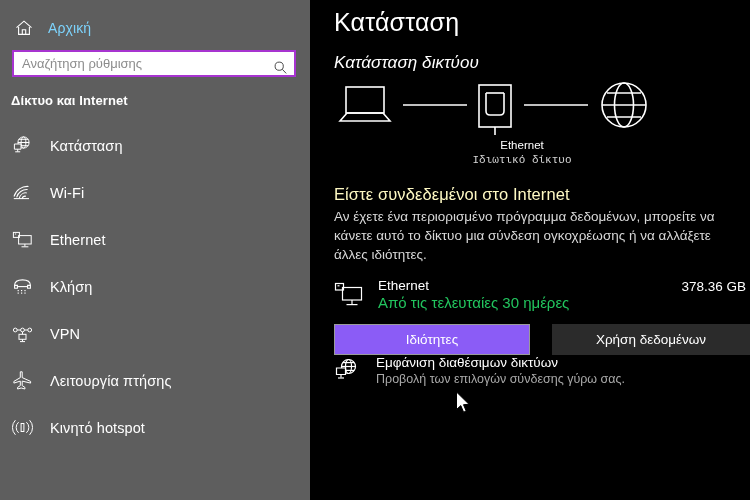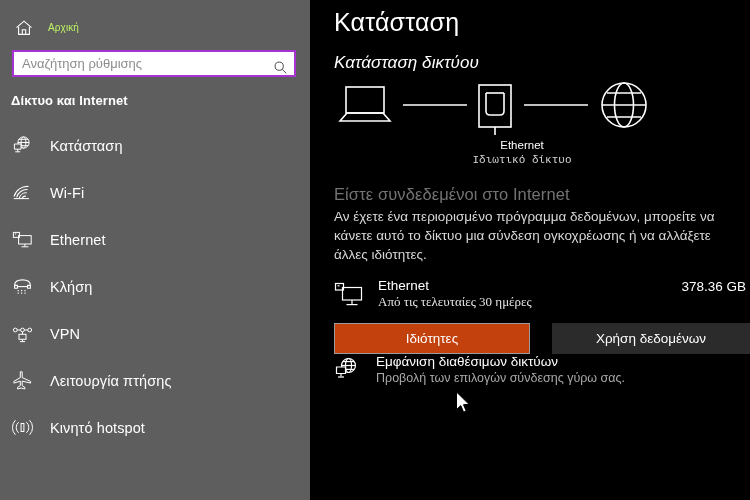--- a/index.html
+++ b/index.html
@@ -32,22 +32,22 @@
   .home-row {
     display: flex;
     align-items: center;
     gap: 14px;
     padding: 13px 0 0 14px;
     height: 42px;
     cursor: default;
   }
   .home-row .ico { width: 20px; height: 20px; display: block; }
   .home-label {
-    color: #bef264;
-    font-size: 10px;
+    color: #7dd3fc;
+    font-size: 14px;
     letter-spacing: 0.1px;
   }
 
   .search-wrap {
     margin: 8px 14px 0 12px;
     height: 27px;
     background: #ffffff;
     border: 2px solid #a734d0;
     display: flex;
     align-items: flex-end;
@@ -139,21 +139,21 @@
     left: 88px;
     top: 73px;
     width: 200px;
     text-align: center;
     color: #d6d6d6;
     font-size: 11px;
     font-family: Liberation Mono, monospace;
   }
 
   .conn-head {
-    color: #737373;
+    color: #fef9c3;
     font-size: 16.5px;
     margin-top: 14px;
     letter-spacing: 0.1px;
   }
   .conn-desc {
     color: #d8d8d8;
     font-size: 13.5px;
     line-height: 19px;
     margin-top: 3px;
     max-width: 400px;
@@ -162,21 +162,21 @@
   
   .adapter-row {
     display: flex;
     align-items: flex-start;
     margin-top: 14px;
     padding-right: 2px;
   }
   .adapter-icon { width: 30px; height: 28px; flex: 0 0 30px; margin-top: 3px; }
   .adapter-texts { margin-left: 14px; flex: 1; }
   .adapter-name { color: #ffffff; font-size: 13.5px; }
-  .adapter-sub { color: #e5e5e5; font-size: 13px; margin-top: 1px; font-family: Liberation Serif, serif; }
+  .adapter-sub { color: #22c55e; font-size: 15px; margin-top: 1px; }
   .adapter-usage {
     color: #ffffff;
     font-size: 13.5px;
     margin-top: 1px;
     padding-right: 2px;
     white-space: nowrap;
   }
 
   
   .btn-row {
@@ -191,21 +191,21 @@
     font-family: "Liberation Sans", sans-serif;
     font-size: 13.5px;
     border: 1px solid #2b2b2b;
     display: flex;
     align-items: center;
     justify-content: center;
     cursor: default;
   }
   .btn.primary-width { width: 196px; }
   .btn.secondary-width { width: 198px; }
-  .btn.hovered { border: 1px solid #9b9b9b; background: #c2410c; }
+  .btn.hovered { border: 1px solid #9b9b9b; background: #8b5cf6; }
 
   
   .bottom-item {
     display: flex;
     align-items: flex-start;
   }
   .bottom-icon { width: 26px; height: 26px; flex: 0 0 26px; margin-top: 2px; }
   .bottom-texts { margin-left: 16px; }
   .bottom-title { color: #ffffff; font-size: 13.5px; }
   .bottom-sub { color: #a9a9a9; font-size: 12.5px; margin-top: 2px; }

